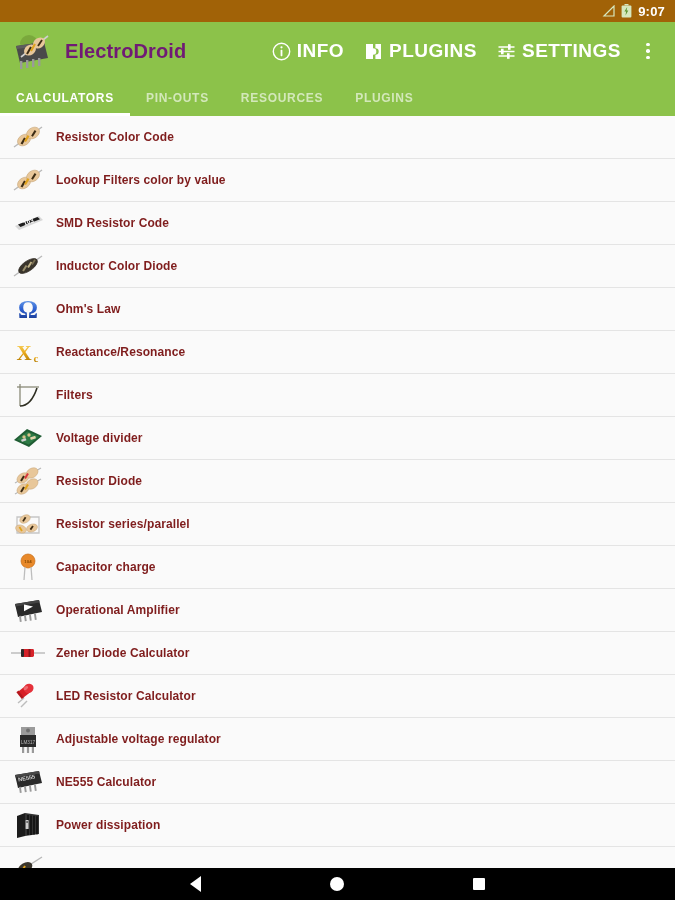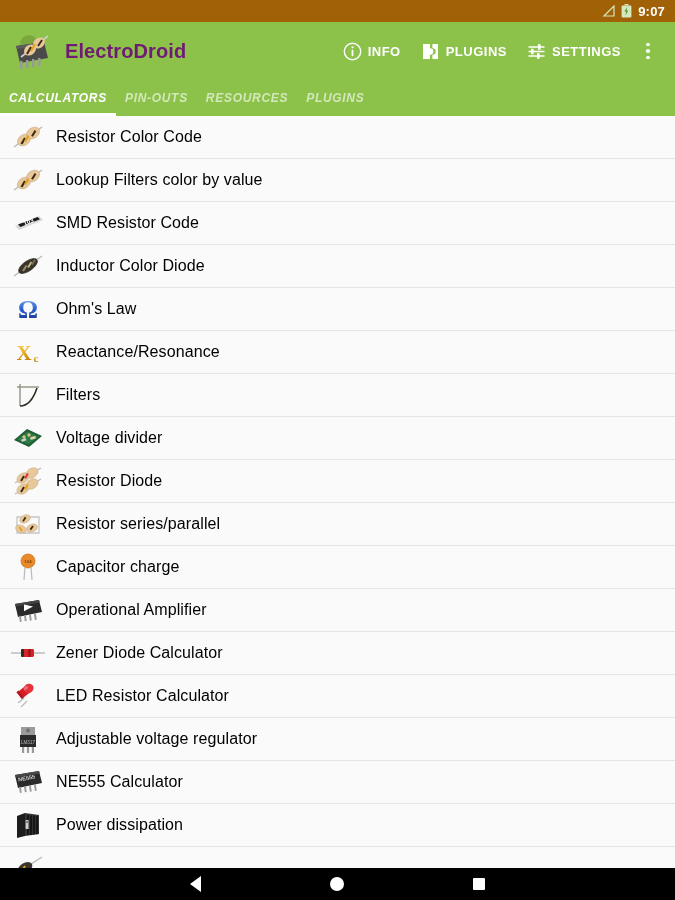--- a/index.html
+++ b/index.html
@@ -35,39 +35,39 @@
   .app-title {
     color:#701a75; font-size:20px; font-weight:bold; letter-spacing:.1px;
   }
   .toolbar-spacer { flex:1; }
   .tb-actions { display:flex; align-items:center; gap:0; }
   .tb-action {
     display:flex; align-items:center; gap:6px;
     padding:0 10px; height:40px; cursor:pointer;
   }
   .tb-action .lbl {
-    color:#ffffff; font-size:13px; font-weight:bold; letter-spacing:.5px;
+    color:#ffffff; font-size:19px; font-weight:bold; letter-spacing:.5px;
     white-space:nowrap;
   }
   .tb-icon { width:19px; height:19px; flex:none; }
   .overflow {
     width:26px; height:40px; display:flex; flex-direction:column;
     align-items:center; justify-content:center; gap:3px; cursor:pointer;
     margin-left:4px;
   }
   .overflow i { width:3.5px; height:3.5px; border-radius:50%; background:#fff; display:block; }
 
   
   .tabs {
     height:36px; background:#8cc24a; display:flex; align-items:stretch;
     padding-left:0;
   }
   .tab {
     position:relative; display:flex; align-items:center;
-    padding:0 9px; cursor:pointer;font-style:italic;
+    padding:0 16px; cursor:pointer;
   }
   .tab .tlbl {
     font-size:12px; font-weight:bold; letter-spacing:.7px;
     color:rgba(255,255,255,.62); white-space:nowrap;
   }
   .tab.active .tlbl { color:#ffffff; }
   .tab.active::after {
     content:""; position:absolute; left:0; right:0; bottom:0;
     height:3px; background:#ffffff;
   }
@@ -81,21 +81,21 @@
     height:43px; display:flex; align-items:center;
     border-bottom:1px solid #e4e4e4; background:#fafafa;
     cursor:pointer; padding-left:0;
   }
   .row-icon {
     width:56px; height:43px; flex:none;
     display:flex; align-items:center; justify-content:center;
   }
   .row-icon svg { display:block; }
   .row-label {
-    font-size:16px; color:#000000; letter-spacing:.1px; white-space:nowrap;
+    font-size:12px; color:#7f1d1d; letter-spacing:.1px; white-space:nowrap;font-weight:bold;
   }
 
   
   .navbar {
     position:absolute; left:0; right:0; bottom:0; height:32px;
     background:#000000; display:flex; align-items:center;
   }
   .nav-btn {
     position:absolute; top:0; height:32px; width:46px;
     display:flex; align-items:center; justify-content:center; cursor:pointer;

